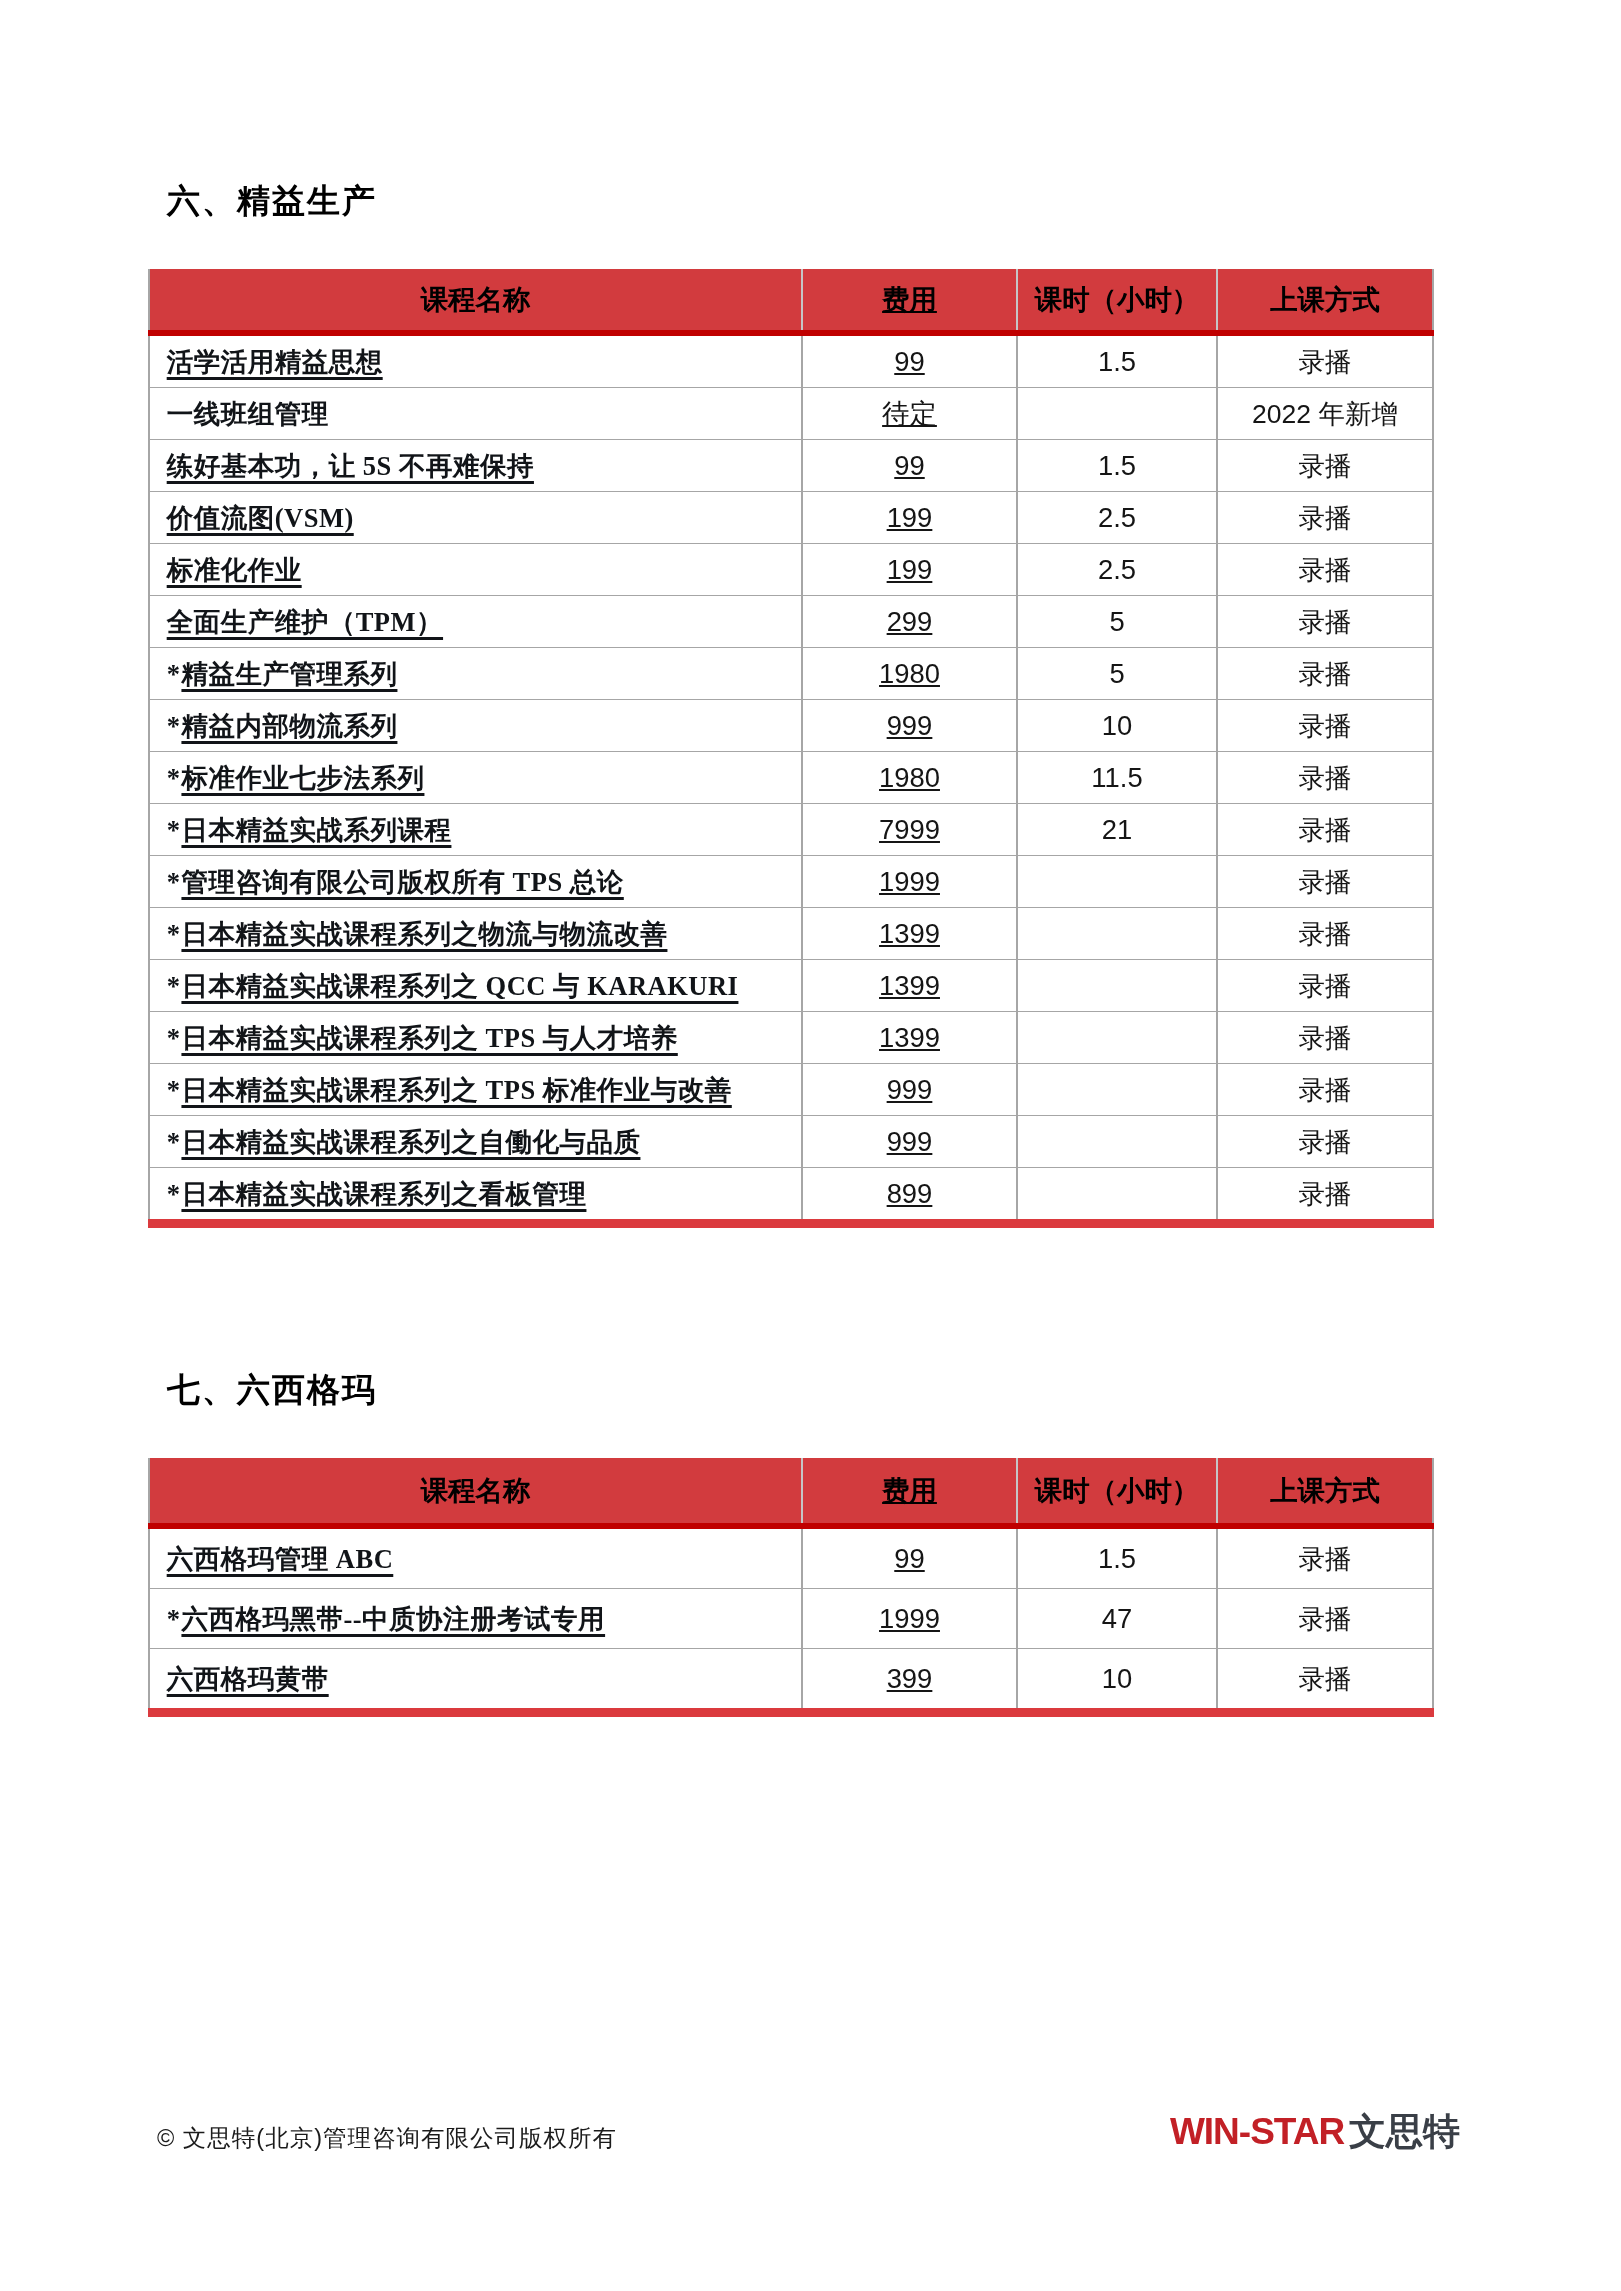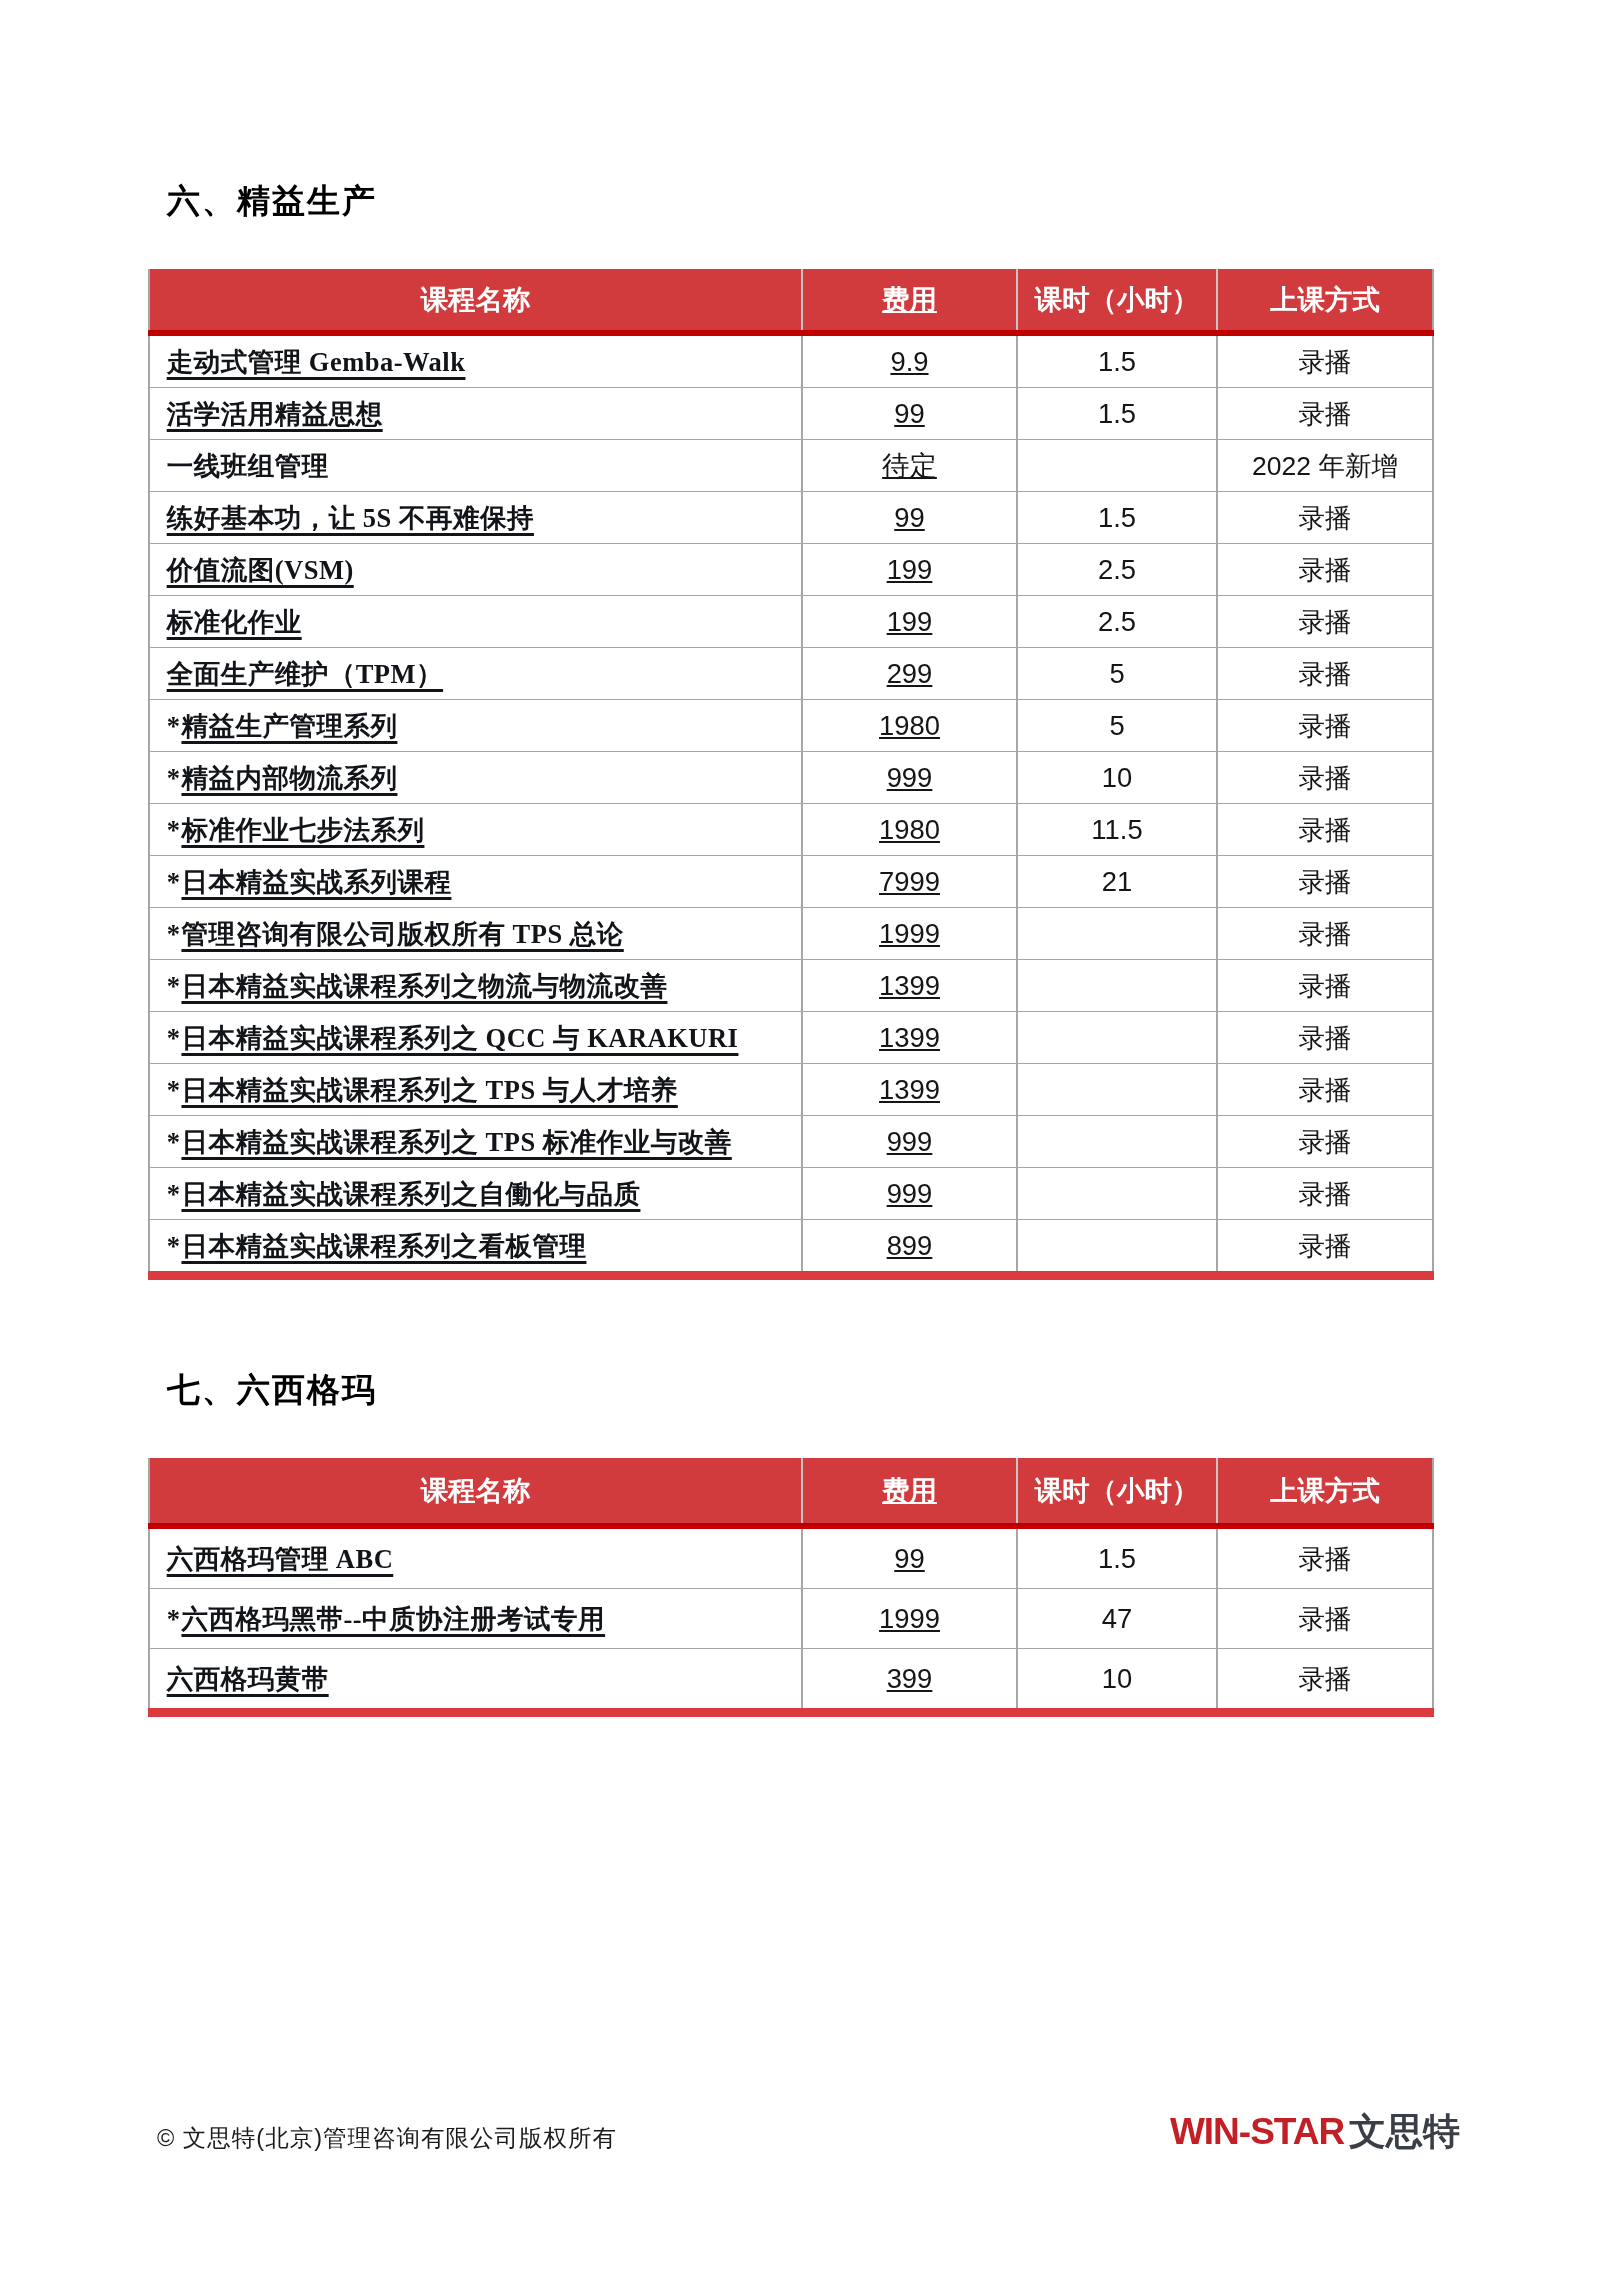--- a/index.html
+++ b/index.html
@@ -44,21 +44,21 @@
     border-left:2px solid var(--grid);
     border-right:2px solid var(--grid);
     border-bottom:9.8px solid var(--bottom-bar);
   }
   .course-table th:nth-child(1),.course-table td:nth-child(1){width:649px;}
   .course-table th:nth-child(2),.course-table td:nth-child(2){width:211px;text-decoration:underline;}
   .course-table th:nth-child(3),.course-table td:nth-child(3){width:196px;margin-top:24px;}
 
   .course-table th{
     background:var(--header-bg);
-    color:#ffffff;
+    color:#000000;
     font-weight:700;
     font-size:27.4px;
     height:59px;
     text-align:center;
     border-bottom:6.9px solid var(--header-rule);
     font-family:"Liberation Sans",sans-serif;
   }
   .table-sigma th{height:63px;}
   .course-table th + th{border-left:2px solid var(--header-divider);}
 
@@ -138,26 +138,20 @@
         <thead>
           <tr>
             <th>课程名称</th>
             <th>费用</th>
             <th>课时（小时）</th>
             <th>上课方式</th>
           </tr>
         </thead>
         <tbody>
           <tr>
-            <td class="name"><span class="course-link">走动式管理 Gemba-Walk</span></td>
-            <td class="num">9.9</td>
-            <td class="num">1.5</td>
-            <td class="method">录播</td>
-          </tr>
-          <tr>
             <td class="name"><span class="course-link">活学活用精益思想</span></td>
             <td class="num">99</td>
             <td class="num">1.5</td>
             <td class="method">录播</td>
           </tr>
           <tr>
             <td class="name"><span class="course-plain">一线班组管理</span></td>
             <td class="num">待定</td>
             <td class="num"></td>
             <td class="method">2022 年新增</td>

